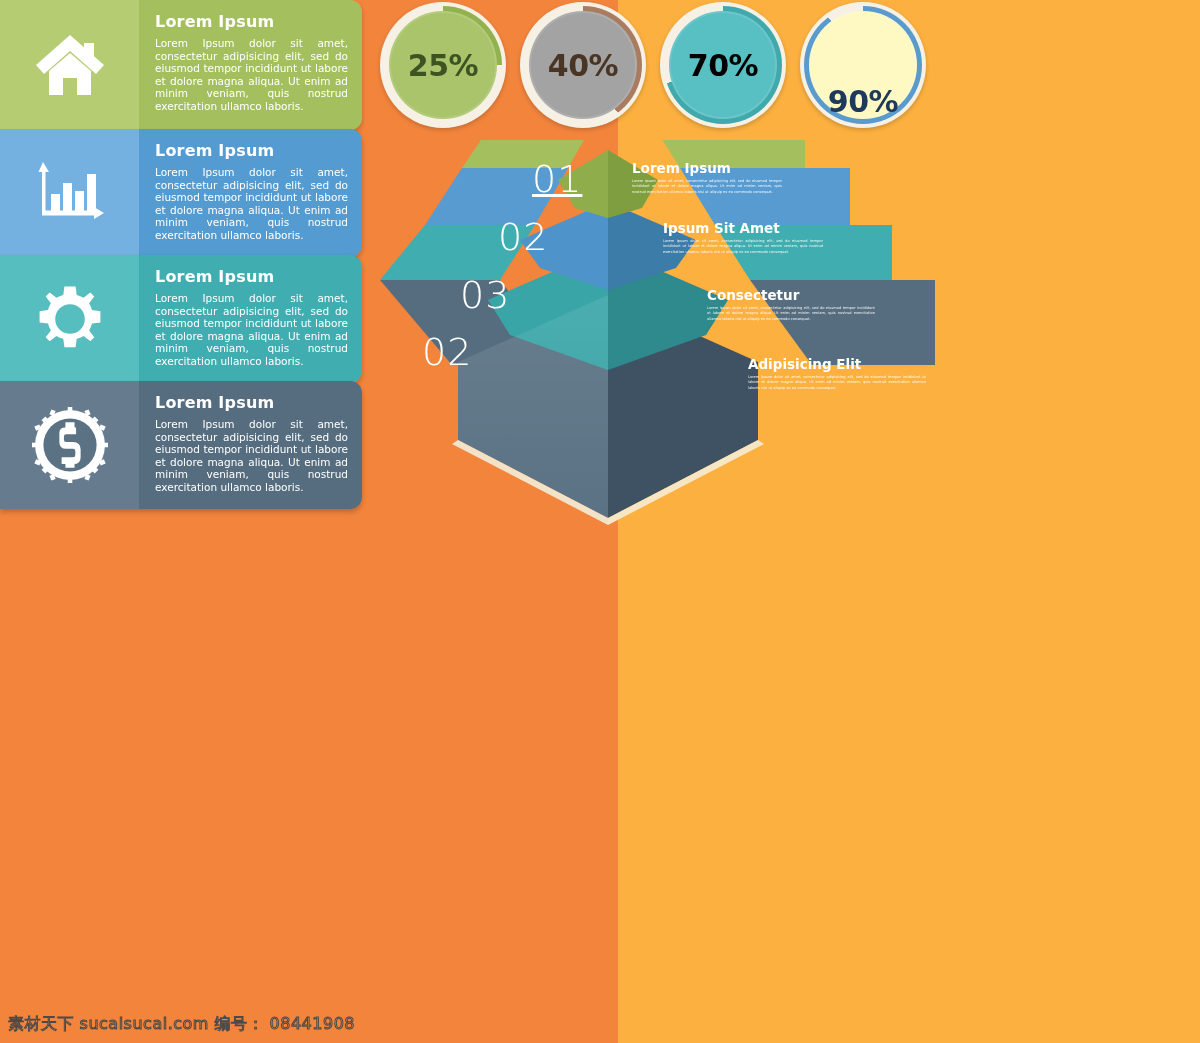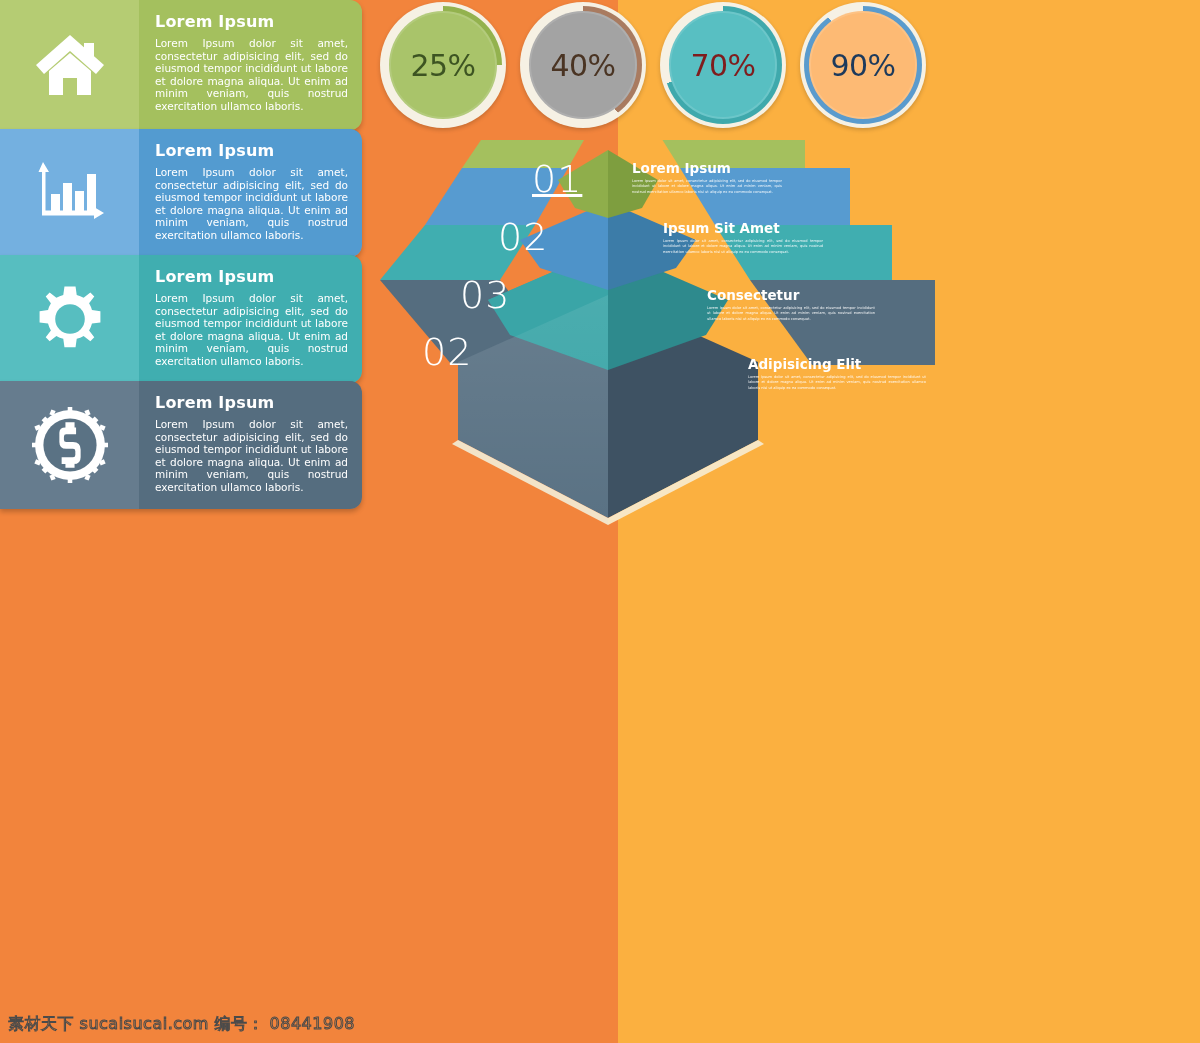--- a/index.html
+++ b/index.html
@@ -74,21 +74,21 @@
     position:absolute;inset:0;border-radius:50%;
     background:#F6F1E4;
     box-shadow:0 2px 4px rgba(0,0,0,.18);
   }
   .circ .arcwrap{position:absolute;inset:4px;border-radius:50%;}
   .circ .disc{
     position:absolute;inset:9px;border-radius:50%;
     display:flex;align-items:center;justify-content:center;
   }
   .circ .pct{
-    font-size:30px;font-weight:normal;letter-spacing:-.5px;
+    font-size:30px;font-weight:bold;letter-spacing:-.5px;
   }
   
   #pyramid{position:absolute;left:380px;top:140px;width:575px;height:390px;}
   #pyramid svg{display:block;}
   .lbl{position:absolute;color:#fff;pointer-events:none;}
   .lbl h4{margin:0 0 3px 0;font-size:13.5px;font-weight:bold;}
   .lbl p{
     margin:0;font-size:3.6px;line-height:5.4px;text-align:justify;
     opacity:.92;
   }
@@ -217,27 +217,27 @@
     <div class="ring" style="background: rgb(246, 241, 228);"></div>
     <div class="arcwrap" style="background: conic-gradient(rgb(169, 123, 96) 0deg, rgb(169, 123, 96) 144deg, rgb(246, 241, 228) 144deg, rgb(246, 241, 228) 360deg);"></div>
     <div class="disc" style="background: #a3a3a3; box-shadow: rgba(255, 255, 255, 0.12) 0px 0px 0px 2px inset;">
       <span class="pct" style="color: rgb(74, 52, 35);">40%</span>
     </div>
   </div>
   <div class="circ" style="left:280px;">
     <div class="ring" style="background: rgb(246, 241, 228);"></div>
     <div class="arcwrap" style="background: conic-gradient(rgb(63, 169, 172) 0deg, rgb(63, 169, 172) 252deg, rgb(246, 241, 228) 252deg, rgb(246, 241, 228) 360deg);"></div>
     <div class="disc" style="background: rgb(88, 191, 194); box-shadow: rgba(255, 255, 255, 0.12) 0px 0px 0px 2px inset;">
-      <span class="pct" style="color: #7f1d1d; text-align: center;">70%</span>
+      <span class="pct" style="color: #000000; text-align: center;">70%</span>
     </div>
   </div>
   <div class="circ" style="left:420px;">
     <div class="ring" style="background: rgb(246, 241, 228);"></div>
     <div class="arcwrap" style="background: conic-gradient(rgb(90, 155, 205) 0deg, rgb(90, 155, 205) 324deg, rgb(246, 241, 228) 324deg, rgb(246, 241, 228) 360deg);"></div>
-    <div class="disc" style="background: #fdba74; box-shadow: rgba(255, 255, 255, 0.12) 0px 0px 0px 2px inset;">
+    <div class="disc" style="background: #fef9c3; box-shadow: rgba(255, 255, 255, 0.12) 0px 0px 0px 2px inset; align-items: flex-end;">
       <span class="pct" style="color: rgb(29, 58, 92);">90%</span>
     </div>
   </div>
 </div>
 
 <div id="pyramid">
   <svg width="575" height="390" viewBox="0 0 575 390">
     <defs>
       <linearGradient id="glow" x1="0" y1="0" x2="0" y2="1">
         <stop offset="0" stop-color="#ffffff" stop-opacity=".35"></stop>

